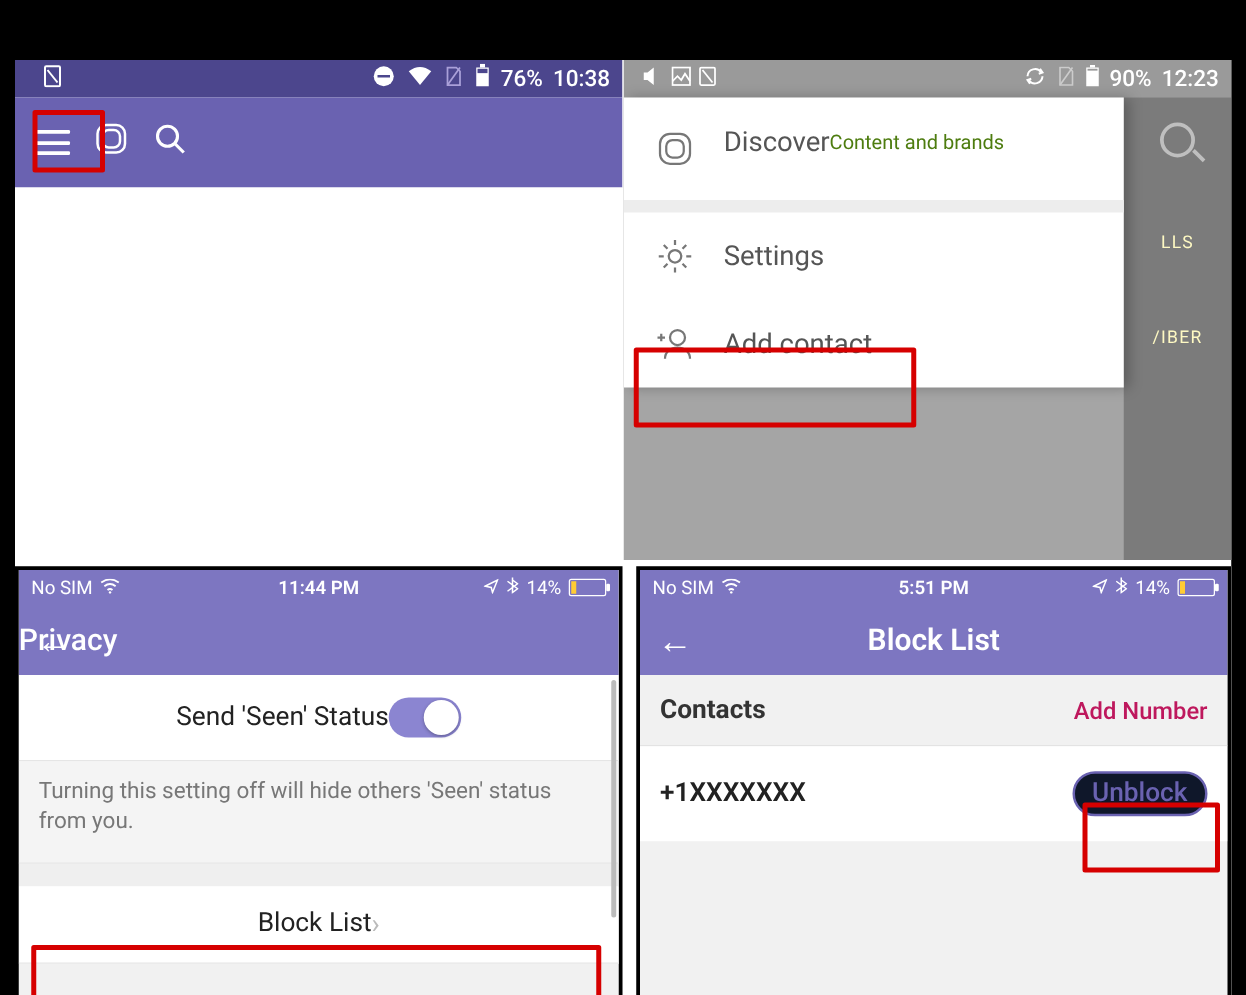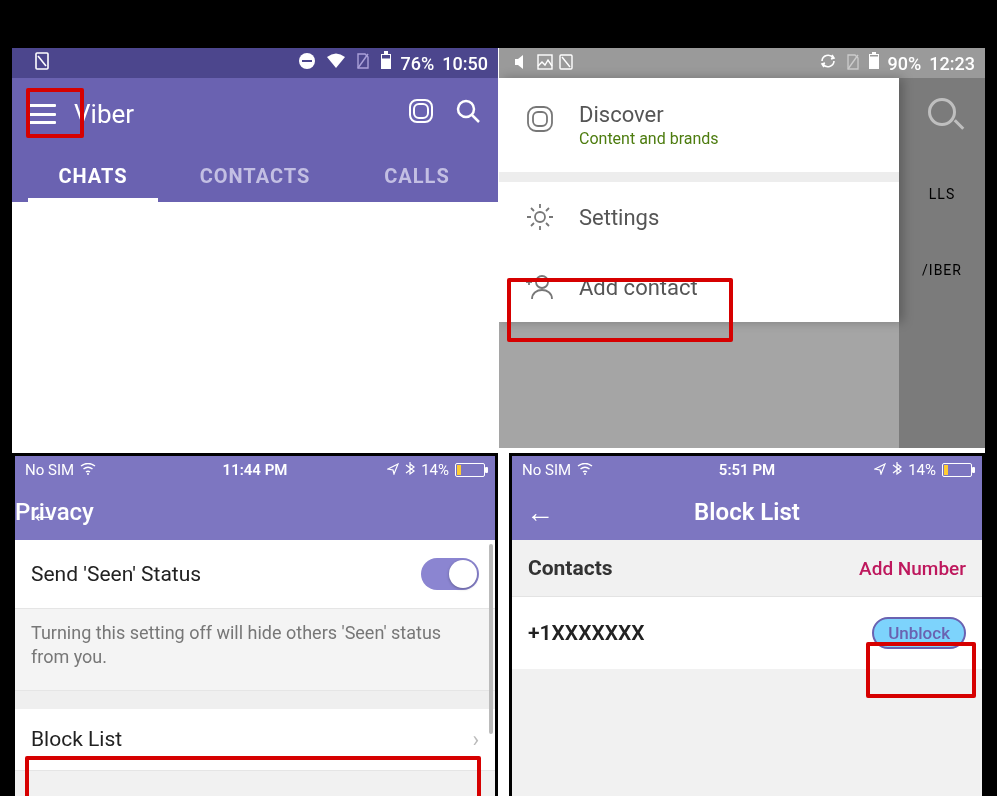--- a/index.html
+++ b/index.html
@@ -25,57 +25,57 @@
   .p1-body { background: #fff; height: 246px; }
 
   
   .p2 { left: 487px; top: 0; width: 486px; height: 400px; background: #a5a5a5; }
   .p2-status { height: 30px; background: #9a9a9a; color: #fff; display: flex; align-items: center; justify-content: flex-end; gap: 8px; padding: 0 10px; font-size: 18px; font-weight: 500; }
   .p2-status .left { display: flex; align-items: center; gap: 6px; margin-right: auto; padding-left: 4px; }
   .p2-panel { position: absolute; left: 0; top: 30px; width: 400px; background: #fff; box-shadow: 4px 0 10px rgba(0,0,0,.25); }
   .p2-item { display: flex; align-items: center; gap: 22px; padding: 18px 24px; color: #555; font-size: 22px; }
   .p2-item.discover { align-items:flex-start; padding-top:24px; padding-bottom:24px;}
   .p2-item .ico { width: 34px; height: 34px; display: flex; align-items: center; justify-content: center; flex: 0 0 34px; }
-  .p2-item .text { display: flex; flex-direction: column; }
+  .p2-item .text { display: flex; flex-direction: row; }
   .p2-item .sub { font-size: 16px; color: #4d7c0f; margin-top: 2px; }
   .p2-sep { height: 10px; background: #ededed; }
   .p2 .settings-outline { position: absolute; left: 8px; top: 230px; width: 226px; height: 64px; }
   .p2-bg-right { position: absolute; right: 0; top: 30px; width: 86px; height: 370px; background: #7b7b7b; display:flex; flex-direction:column; align-items:center; padding-top:20px; gap:60px;}
-  .p2-bg-right .stub { color:#000000; font-size:14px; letter-spacing:1px; }
+  .p2-bg-right .stub { color:#fef9c3; font-size:14px; letter-spacing:1px; }
   .p2-bg-right .search-stub { width:28px;height:28px;border:3px solid #bfbfbf;border-radius:50%; position:relative;}
   .p2-bg-right .search-stub::after{content:"";position:absolute;width:12px;height:3px;background:#bfbfbf;left:22px;top:22px;transform:rotate(45deg);}
 
   
   .p3 { left: 0; top: 405px; width: 486px; height: 367px; background: #f1f1f1; border: 3px solid #000; }
   .p3-status { height: 28px; background: #7d76c1; color: #fff; display: flex; align-items: center; padding: 0 10px; font-size: 15px; }
   .p3-status .center { position: absolute; left: 0; right: 0; text-align: center; font-weight: 600; }
   .p3-status .right { margin-left: auto; display: flex; align-items: center; gap: 6px; }
   .p3-header { height: 56px; background: #7d76c1; color: #fff; display: flex; align-items: center; padding: 0 14px; font-size: 24px; font-weight: 500; }
   .p3-header .title { position: absolute; left: 0; right: 0; text-align: left; }
   .back-arrow { font-size: 28px; }
-  .p3-row { background: #fff; border-bottom: 1px solid #e5e5e5; padding: 18px 16px; display: flex; align-items: center; font-size: 21px; color: #222; justify-content: space-between; }
+  .p3-row { background: #fff; border-bottom: 1px solid #e5e5e5; padding: 18px 16px; display: flex; align-items: center; font-size: 21px; color: #222; justify-content: center; }
   .p3-desc { background: #f4f4f4; padding: 12px 16px 20px; font-size: 18px; color: #777; line-height: 1.35; border-bottom: 1px solid #e5e5e5;}
   .p3-gap { height: 18px; background:#efefef;}
   .toggle { width: 58px; height: 32px; background: #8b85d1; border-radius: 20px; position: relative; }
   .toggle .knob { position: absolute; right: 2px; top: 2px; width: 28px; height: 28px; background: #fff; border-radius: 50%; box-shadow: 0 1px 3px rgba(0,0,0,.3); }
   .p3 .block-outline { position: absolute; left: 10px; top: 300px; width: 456px; height: 52px; }
   .p3-scroll { position:absolute; right:2px; top:88px; width:4px; height:190px; background:#bbb; border-radius:2px;}
 
   
   .p4 { left: 497px; top: 405px; width: 476px; height: 367px; background: #f1f1f1; border: 3px solid #000; }
   .p4-status { height: 28px; background: #7d76c1; color: #fff; display: flex; align-items: center; padding: 0 10px; font-size: 15px; }
   .p4-status .center { position: absolute; left: 0; right: 0; text-align: center; font-weight: 600; }
   .p4-status .right { margin-left: auto; display: flex; align-items: center; gap: 6px; }
   .p4-header { height: 56px; background: #7d76c1; color: #fff; display: flex; align-items: center; padding: 0 14px; font-size: 24px; font-weight: 600; }
   .p4-header .title { position: absolute; left: 0; right: 0; text-align: center; }
   .p4-sec { background: #f1f1f1; padding: 16px 16px; display: flex; align-items: center; justify-content: space-between; border-bottom: 1px solid #e3e3e3; }
   .p4-sec .label { font-size: 21px; font-weight: 700; color: #333; }
   .p4-sec .add { font-size: 19px; color: #be185d; font-weight: 500; }
   .p4-row { background: #fff; padding: 20px 16px; display: flex; align-items: center; justify-content: space-between; font-size: 21px; color: #222; font-weight: 600; }
-  .unblock-btn { border: 2px solid #6a62b1; color: #6a62b1; background: #7dd3fc; border-radius: 18px; padding: 4px 14px; font-size: 17px; font-weight: 500;}
+  .unblock-btn { border: 2px solid #6a62b1; color: #6a62b1; background: #0f172a; border-radius: 18px; padding: 4px 14px; font-size: 21px; font-weight: 500;}
   .p4 .unblock-outline { position: absolute; left: 354px; top: 186px; width: 110px; height: 56px; }
 
   
   .batt-sm { width: 30px; height: 14px; border: 1.5px solid #fff; border-radius: 2px; position: relative; }
   .batt-sm::after { content: ""; position: absolute; right: -4px; top: 3px; width: 3px; height: 6px; background: #fff; border-radius: 1px;}
   .batt-sm .fill { position: absolute; left: 1px; top: 1px; bottom: 1px; width: 14%; background: #ffcc33; }
 
   
   .ico svg { stroke: #777; fill: none; stroke-width: 1.8; }
 </style>
@@ -113,50 +113,44 @@
             </svg>
         </span>
         <span>
           <svg width="14" height="20" viewBox="0 0 14 20">
               <rect x="2" y="3" width="10" height="15" fill="#fff"></rect>
               <rect x="5" y="0" width="4" height="3" fill="#fff"></rect>
               <rect x="3" y="4" width="8" height="3.5" fill="#4c468d"></rect>
             </svg>
         </span>
         <span>76%</span>
-        <span>10:50</span>
+        <span>10:38</span>
       </div>
 
       <div class="p1-app">
         <div class="hamburger">
             <span></span>
             <span></span>
             <span></span>
           </div>
-        <div class="title">Viber</div>
         <span>
           <svg width="30" height="30" viewBox="0 0 30 30">
               <rect x="4" y="4" width="22" height="22" rx="7" fill="none" stroke="#fff" stroke-width="2"></rect>
               <rect x="8" y="8" width="14" height="14" rx="5" fill="none" stroke="#fff" stroke-width="2"></rect>
             </svg>
         </span>
         <span>
           <svg width="28" height="28" viewBox="0 0 28 28">
               <circle cx="12" cy="12" r="8" fill="none" stroke="#fff" stroke-width="2.5"></circle>
               <line x1="18" y1="18" x2="25" y2="25" stroke="#fff" stroke-width="2.5"></line>
             </svg>
         </span>
       </div>
       <div class="red-box hb-outline"></div>
 
-      <div class="p1-tabs">
-        <div class="tab active">CHATS</div>
-        <div class="tab">CONTACTS</div>
-        <div class="tab">CALLS</div>
-      </div>
       <div class="p1-body"></div>
     </div>
 
     <div class="cell p2">
       <div class="p2-status">
         <div class="left">
           <span><svg width="18" height="16" viewBox="0 0 18 16">
                 <path d="M2 5h3l5-4v14l-5-4H2z" fill="#fff"></path>
               </svg></span>
           <span><svg width="16" height="16" viewBox="0 0 16 16">

